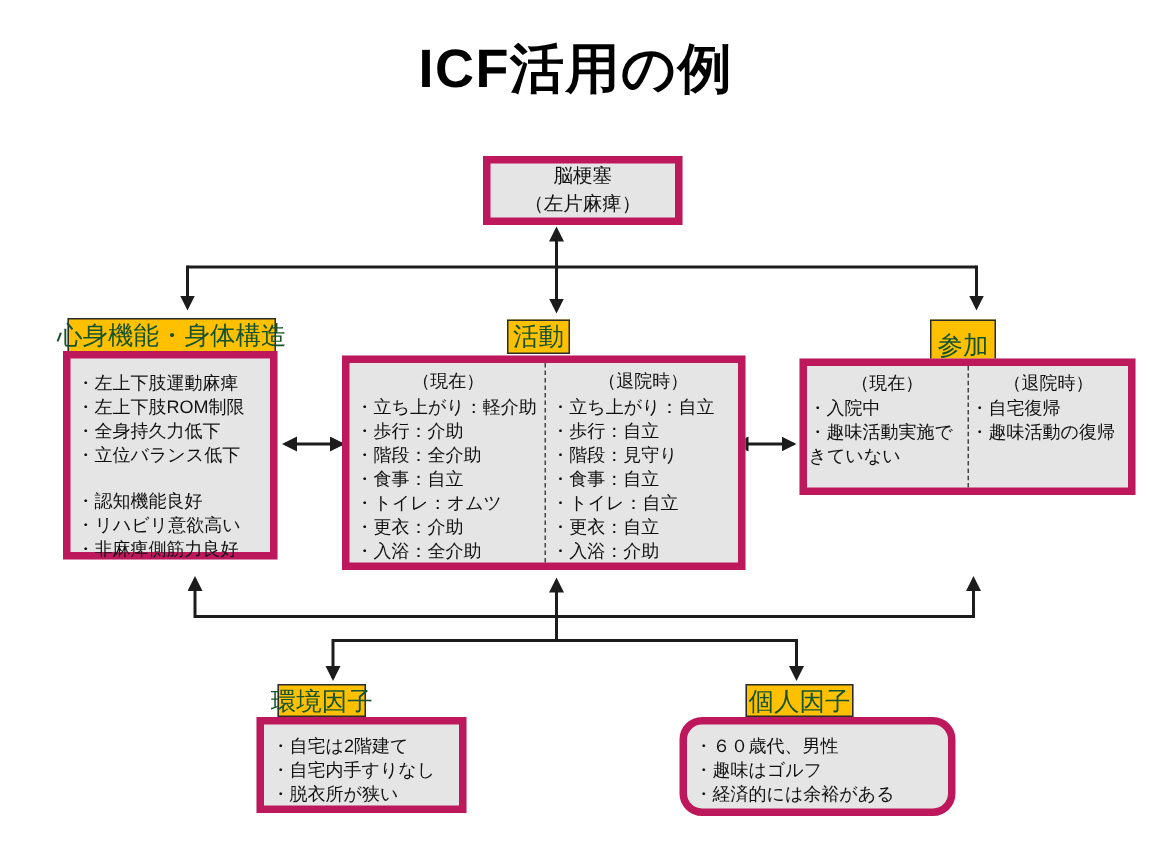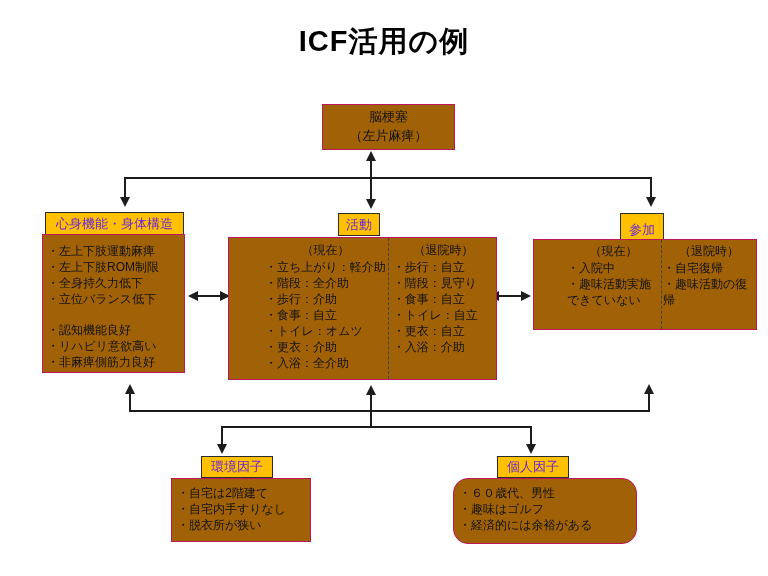--- a/index.html
+++ b/index.html
@@ -3,49 +3,49 @@
 <meta charset="utf-8">
 <style>
   html,body{margin:0;padding:0;background:#ffffff;}
   #canvas{
     position:relative;width:768px;height:576px;background:#ffffff;overflow:hidden;
     font-family:"Liberation Sans","DejaVu Sans",sans-serif;color:#111;
   }
   .abs{position:absolute;}
   #title{
     left:0;top:22px;width:768px;text-align:center;
-    font-size:29px;font-weight:bold;letter-spacing:1px;color:#000;
+    font-size:36px;font-weight:bold;letter-spacing:1px;color:#000;
   }
   .node{
-    border:1px solid #be185d;background:#a16207;box-sizing:border-box;
+    border:5px solid #be185d;background:#e5e5e5;box-sizing:border-box;
   }
   #health-box{
     left:322px;top:104px;width:133px;height:46px;
     display:flex;flex-direction:column;justify-content:center;align-items:center;
     font-size:13px;line-height:1.45;
   }
   .tag{
     background:var(--label-bg,#FFC000);border:1px solid #2b2b2b;box-sizing:border-box;
     display:flex;align-items:center;justify-content:center;
-    font-size:13px;color:#6d28d9;white-space:nowrap;
+    font-size:17px;color:#14532d;white-space:nowrap;
   }
   #tag-function{left:45px;top:212px;width:139px;height:23px;}
   #tag-activity{left:338px;top:213px;width:42px;height:23px;}
   #tag-participation{left:620px;top:213px;width:44px;height:34px;}
-  #tag-environment{left:201px;top:456px;width:72px;height:22px;}
+  #tag-environment{left:185px;top:456px;width:59px;height:22px;}
   #tag-personal{left:497px;top:456px;width:72px;height:22px;}
 
   ul.items{margin:0;padding:0;list-style:none;font-size:12px;line-height:1.34;}
   ul.items li{white-space:nowrap;}
   ul.items li::before{content:"・";}
   li.gap{margin-top:15px;}
 
   #box-function{left:42px;top:234px;width:143px;height:139px;padding:8px 3px 0 4px;}
 
-  .twocol{display:flex;padding-left:32px;}
+  .twocol{display:flex;}
   .col{flex:1 1 50%;box-sizing:border-box;padding:4px 2px 0 4px;}
   .col .hdr{text-align:center;font-size:12px;line-height:1.3;white-space:nowrap;}
   .col-divider{border-left:1px dashed #444;}
 
   #box-activity{left:228px;top:237px;width:269px;height:143px;}
   #box-activity .col{padding-top:5px;}
   #box-participation{left:533px;top:239px;width:224px;height:91px;}
   #box-participation ul.items li{white-space:normal;}
   #box-participation .col{padding:4px 1px 0 1px;}
 
@@ -107,31 +107,32 @@
       <li>リハビリ意欲高い</li>
       <li>非麻痺側筋力良好</li>
     </ul>
   </div>
 
   <div id="box-activity" class="abs node twocol">
     <div class="col">
       <div class="hdr">（現在）</div>
       <ul class="items">
         <li>立ち上がり：軽介助</li>
+        <li>歩行：介助</li>
         <li>階段：全介助</li>
-        <li>歩行：介助</li>
         <li>食事：自立</li>
         <li>トイレ：オムツ</li>
         <li>更衣：介助</li>
         <li>入浴：全介助</li>
       </ul>
     </div>
     <div class="col col-divider">
       <div class="hdr">（退院時）</div>
       <ul class="items">
+        <li>立ち上がり：自立</li>
         <li>歩行：自立</li>
         <li>階段：見守り</li>
         <li>食事：自立</li>
         <li>トイレ：自立</li>
         <li>更衣：自立</li>
         <li>入浴：介助</li>
       </ul>
     </div>
   </div>
 

